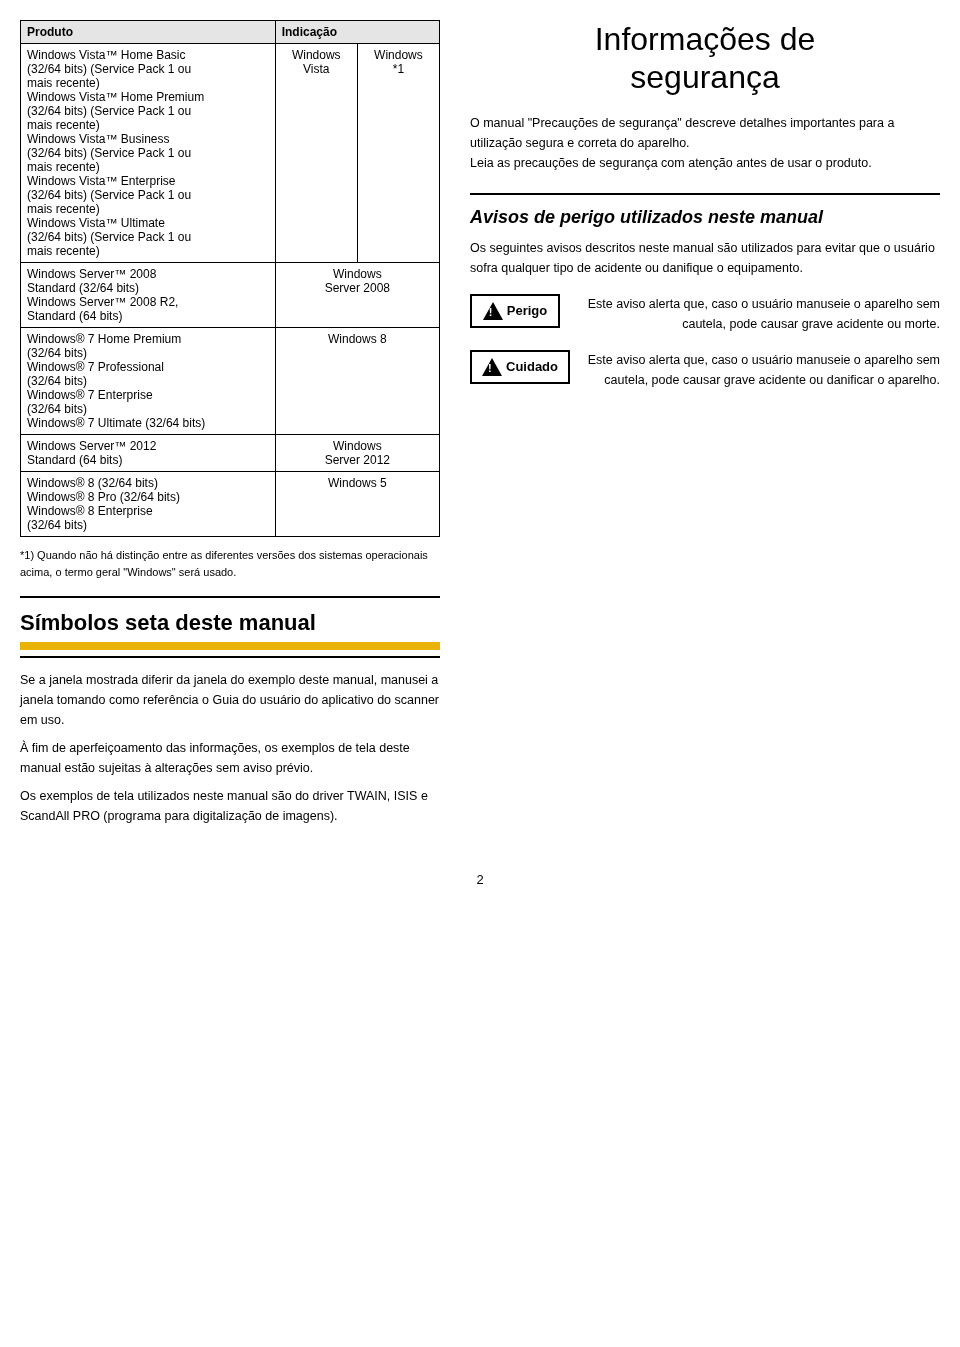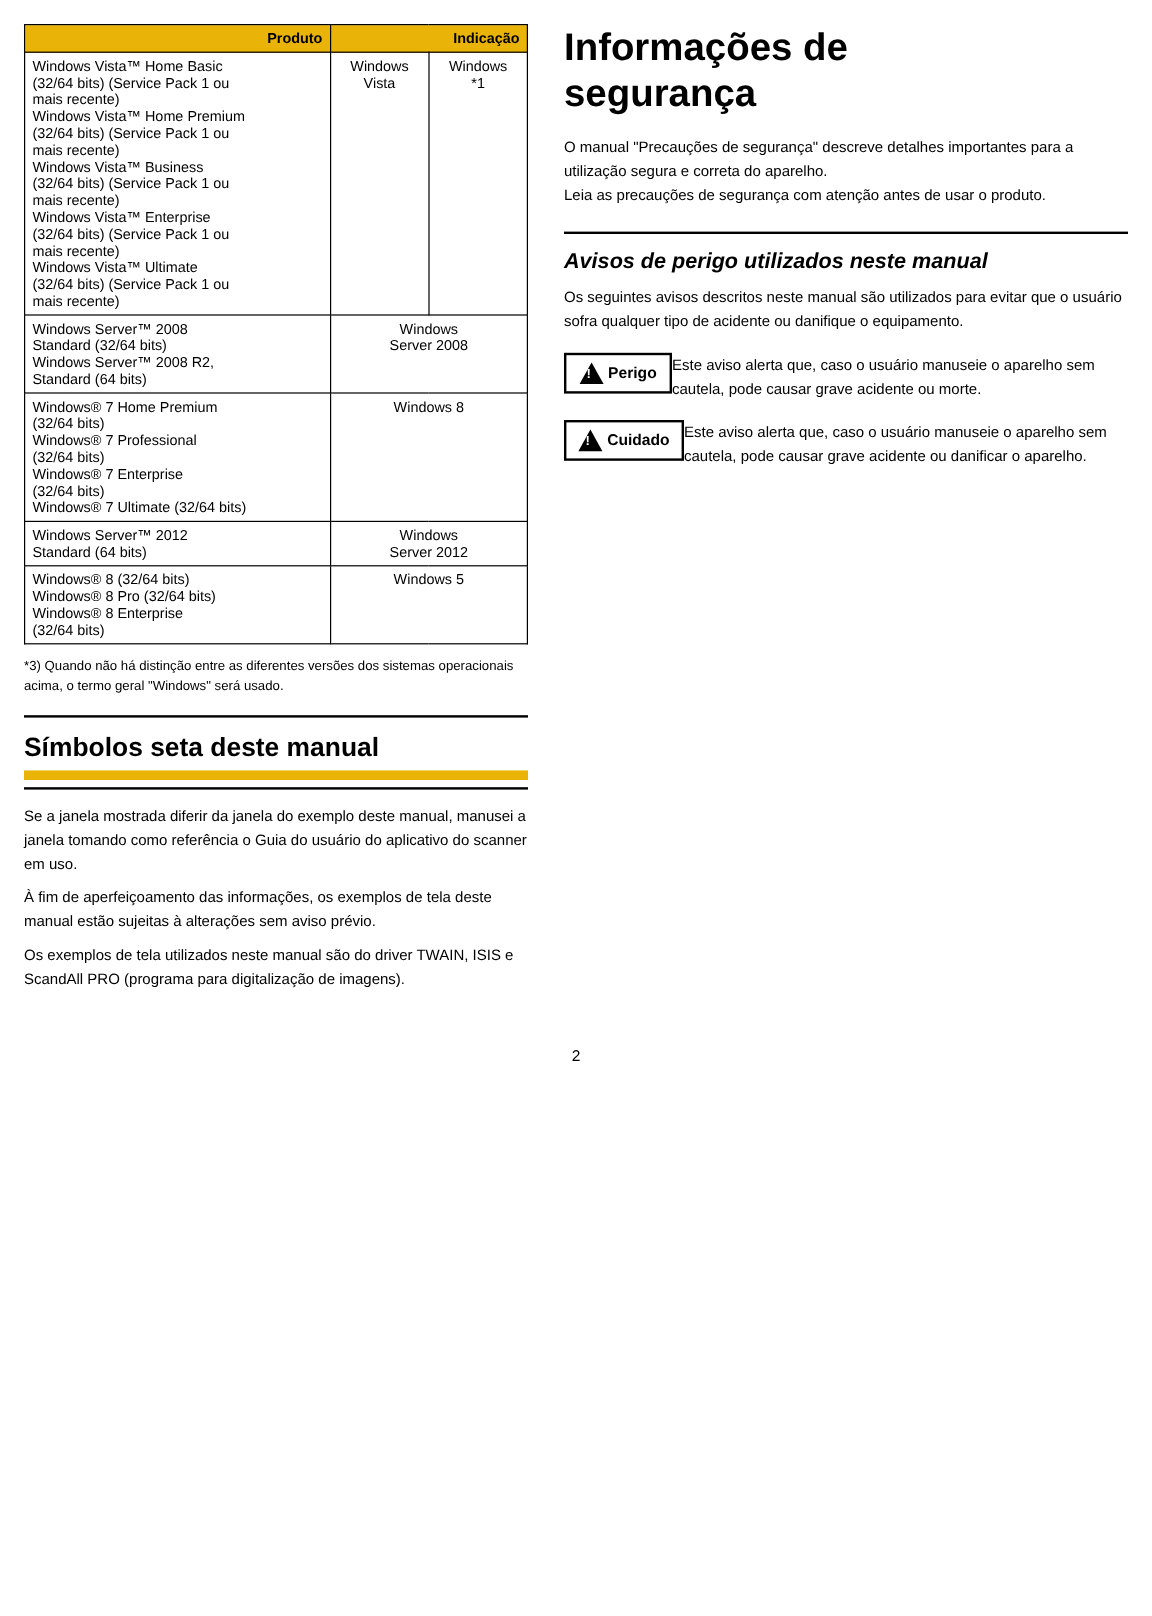--- a/index.html
+++ b/index.html
@@ -30,22 +30,22 @@
       border-collapse: collapse;
       font-size: 12px;
       margin-bottom: 10px;
     }
     th, td {
       border: 1px solid #000;
       padding: 4px 6px;
       vertical-align: top;
     }
     th {
-      background: #eab308;
-      text-align: right;
+      background: #e5e5e5;
+      text-align: left;
       font-weight: bold;
     }
     td.indication {
       text-align: center;
     }
     .footnote {
       font-size: 11px;
       margin-top: 6px;
       margin-bottom: 16px;
       line-height: 1.5;
@@ -68,23 +68,24 @@
     .section-body p {
       margin-bottom: 8px;
     }
     .section-body .bold {
       font-weight: bold;
     }
 
     
     .main-title {
       font-size: 32px;
-      font-weight: bold;
+      font-weight: normal;
       line-height: 1.2;
       margin-bottom: 16px;
+      text-align: center;
     }
     .intro-text {
       font-size: 12.5px;
       line-height: 1.6;
       margin-bottom: 20px;
     }
     .divider {
       border: none;
       border-top: 2px solid #000;
       margin-bottom: 12px;
@@ -132,20 +133,21 @@
       top: 4px;
       left: -4px;
       color: #fff;
       font-size: 11px;
       font-weight: bold;
     }
     .warning-text {
       font-size: 12.5px;
       line-height: 1.6;
       flex: 1;
+      text-align: right;
     }
 
     .page-number {
       text-align: center;
       font-size: 13px;
       margin-top: 30px;
     }
   </style>
 </head>
 <body>
@@ -221,21 +223,21 @@
             Windows® 8 (32/64 bits)<br>
             Windows® 8 Pro (32/64 bits)<br>
             Windows® 8 Enterprise<br>
             (32/64 bits)
           </td>
           <td colspan="2" class="indication">Windows 5</td>
         </tr>
       </tbody>
     </table>
 
-    <p class="footnote">*3) Quando não há distinção entre as diferentes  versões dos sistemas operacionais acima, o termo geral "Windows" será usado.</p>
+    <p class="footnote">*1) Quando não há distinção entre as diferentes  versões dos sistemas operacionais acima, o termo geral "Windows" será usado.</p>
 
     <hr class="divider">
     <h2 class="section-title">Símbolos seta deste manual</h2>
 
     <hr class="divider">
     <div class="section-body">
       <p>Se a janela mostrada diferir da janela do exemplo deste manual, manusei a janela tomando como referência o Guia do usuário do aplicativo do scanner em uso.</p>
       <p>À fim de aperfeiçoamento das informações, os exemplos de tela deste manual estão sujeitas à alterações sem aviso prévio.</p>
       <p>Os exemplos de tela utilizados neste manual são do driver TWAIN, ISIS e ScandAll PRO (programa para digitalização de imagens).</p>
     </div>

